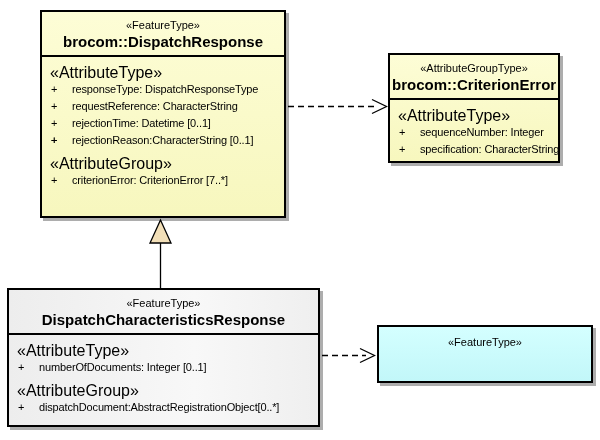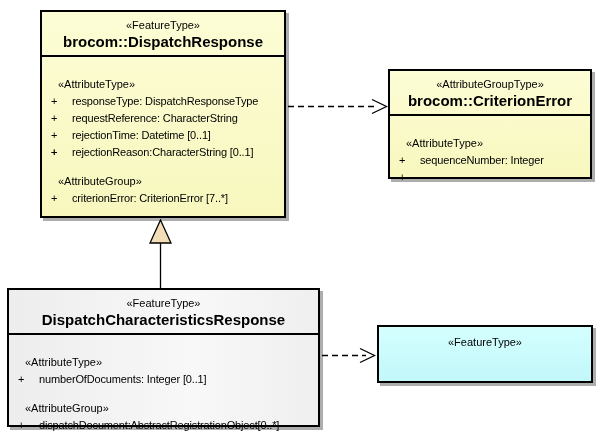--- a/index.html
+++ b/index.html
@@ -49,44 +49,43 @@
     line-height: 17px;
     font-weight: bold;
     color: #000000;
     white-space: nowrap;
   }
   .class-name.abstract { font-style: italic; }
 
   .box-body { padding: 7px 2px 4px 0; }
   .attr-section + .attr-section { margin-top: 6px; }
   .group-label {
-    font-size: 11px;
+    font-size: 16px;
     line-height: 17px;
-    padding-left: 16px;
+    padding-left: 8px;
     white-space: nowrap;
-    margin-top: 12px;
   }
   .attr-row {
     position: relative;
     font-size: 11px;
     line-height: 17px;
     padding-left: 30px;
     white-space: nowrap;
     letter-spacing: -0.15px;
   }
   .attr-row .plus {
     position: absolute;
     left: 9px;
     top: 0;
     letter-spacing: 0;
   }
 
   
   #box-dispatch-response            { left: 40px;  top: 10px;  width: 246px; height: 208px; }
-  #box-criterion-error              { left: 388px; top: 69px;  width: 204px; height: 110px; }
+  #box-criterion-error              { left: 388px; top: 53px;  width: 172px; height: 110px; }
   #box-dispatch-characteristics     { left: 7px;   top: 288px; width: 313px; height: 139px; }
   #box-abstract-registration-object { left: 377px; top: 325px; width: 216px; height: 58px; }
   #box-abstract-registration-object .box-header { padding-top: 7px; }
 </style>
 </head>
 <body>
 
 <div class="diagram">
 
   <svg class="connectors" width="600" height="440" viewBox="0 0 600 440">
@@ -130,21 +129,21 @@
 
   <div class="uml-box yellow" id="box-criterion-error">
     <div class="box-header with-sep">
       <div class="stereotype">«AttributeGroupType»</div>
       <div class="class-name">brocom::CriterionError</div>
     </div>
     <div class="box-body">
       <div class="attr-section">
         <div class="group-label">«AttributeType»</div>
         <div class="attr-row"><span class="plus">+</span><span>sequenceNumber: Integer</span></div>
-        <div class="attr-row"><span class="plus">+</span></div>
+        <div class="attr-row"><span class="plus">+</span><span>specification: CharacterString</span></div>
       </div>
     </div>
   </div>
 
   <div class="uml-box gray" id="box-dispatch-characteristics">
     <div class="box-header with-sep">
       <div class="stereotype">«FeatureType»</div>
       <div class="class-name">DispatchCharacteristicsResponse</div>
     </div>
     <div class="box-body">

